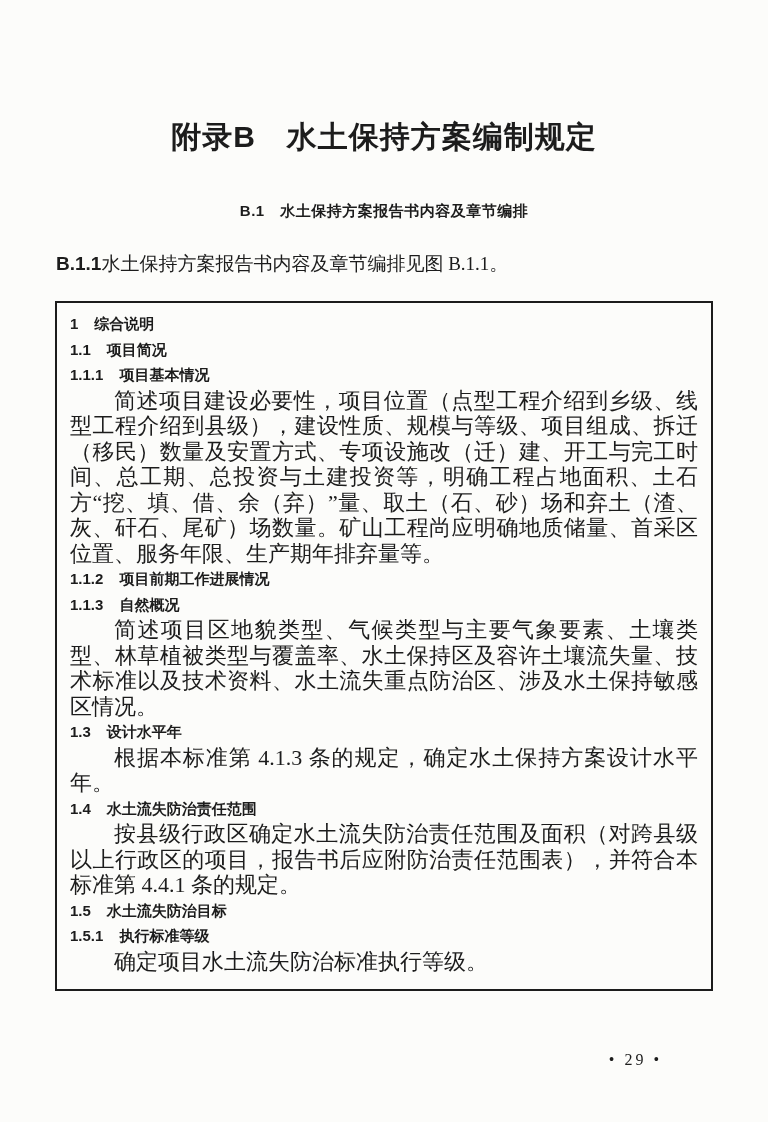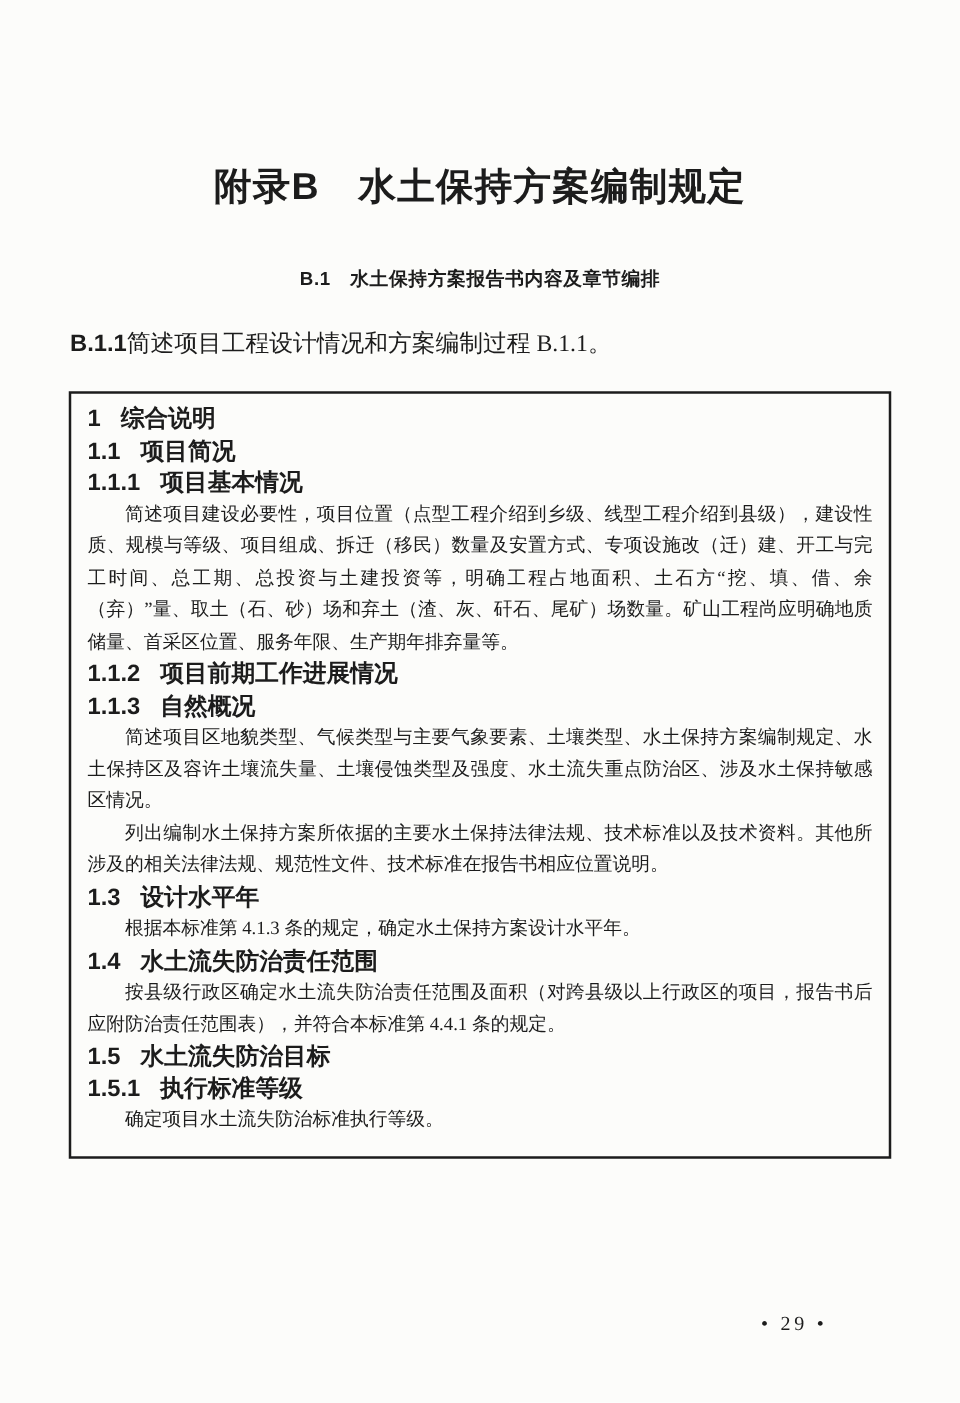--- a/index.html
+++ b/index.html
@@ -4,21 +4,21 @@
 <style>
   html,body{margin:0;padding:0;}
   body{background:#ffffff;}
   .sheet{
     position:relative;width:768px;height:1122px;margin:0 auto;
     background:#fcfcfa;color:#1c1c1c;
     font-family:"Liberation Serif","DejaVu Serif",serif;
     overflow:hidden;
   }
   .title{
-    margin:12px;padding-top:117px;text-align:center;
+    margin:0;padding-top:117px;text-align:center;
     font-family:"Liberation Sans","DejaVu Sans",sans-serif;
     font-weight:700;font-size:30px;letter-spacing:1px;
   }
   .sec-heading{
     margin:44px 0 0;text-align:center;
     font-family:"Liberation Sans","DejaVu Sans",sans-serif;
     font-weight:700;font-size:15px;letter-spacing:0.5px;
   }
   .clause{
     margin:30px 56px 0;font-size:19px;line-height:26px;
@@ -26,55 +26,54 @@
   .clause .num{
     font-family:Liberation Sans, sans-serif;
     font-weight:700;
   }
   .figure-box{
     margin:24px 55px 0;border:2px solid #1c1c1c;
     padding:8px 13px 15px 13px;
   }
   .fh{
     font-family:"Liberation Sans","DejaVu Sans",sans-serif;
-    font-weight:700;font-size:19px;line-height:25.5px;
+    font-weight:700;font-size:15px;line-height:25.5px;
   }
   .fh .num{margin-right:16px;}
   .fp{
-    margin:0;font-size:15px;line-height:25.5px;
+    margin:0;font-size:22px;line-height:25.5px;
     text-align:justify;text-indent:2em;
     font-family:"Liberation Serif","DejaVu Serif",serif;
   }
   .pageno{
     position:absolute;right:106px;bottom:53px;
     font-size:16px;letter-spacing:3px;
   }
 </style>
 </head>
 <body>
 
 <div class="sheet">
 
   <h1 class="title">附录B　水土保持方案编制规定</h1>
 
   <h2 class="sec-heading">B.1　水土保持方案报告书内容及章节编排</h2>
 
   <p class="clause">
-    <span class="num">B.1.1</span><span>简述项目工程设计情况和方案编制过程 B.1.1。</span>
+    <span class="num">B.1.1</span><span>水土保持方案报告书内容及章节编排见图 B.1.1。</span>
   </p>
 
   <div class="figure-box">
       <div class="fh"><span class="num">1</span><span>综合说明</span></div>
       <div class="fh"><span class="num">1.1</span><span>项目简况</span></div>
       <div class="fh"><span class="num">1.1.1</span><span>项目基本情况</span></div>
       <p class="fp">简述项目建设必要性，项目位置（点型工程介绍到乡级、线型工程介绍到县级），建设性质、规模与等级、项目组成、拆迁（移民）数量及安置方式、专项设施改（迁）建、开工与完工时间、总工期、总投资与土建投资等，明确工程占地面积、土石方“挖、填、借、余（弃）”量、取土（石、砂）场和弃土（渣、灰、矸石、尾矿）场数量。矿山工程尚应明确地质储量、首采区位置、服务年限、生产期年排弃量等。</p>
       <div class="fh"><span class="num">1.1.2</span><span>项目前期工作进展情况</span></div>
       <div class="fh"><span class="num">1.1.3</span><span>自然概况</span></div>
-      <p class="fp">简述项目区地貌类型、气候类型与主要气象要素、土壤类型、水土保持方案编制规定、水土保持区及容许土壤流失量、土壤侵蚀类型及强度、水土流失重点防治区、涉及水土保持敏感区情况。</p>
-      <p class="fp">列出编制水土保持方案所依据的主要水土保持法律法规、技术标准以及技术资料。其他所涉及的相关法律法规、规范性文件、技术标准在报告书相应位置说明。</p>
+      <p class="fp">简述项目区地貌类型、气候类型与主要气象要素、土壤类型、林草植被类型与覆盖率、水土保持区及容许土壤流失量、技术标准以及技术资料、水土流失重点防治区、涉及水土保持敏感区情况。</p>
       <div class="fh"><span class="num">1.3</span><span>设计水平年</span></div>
       <p class="fp">根据本标准第 4.1.3 条的规定，确定水土保持方案设计水平年。</p>
       <div class="fh"><span class="num">1.4</span><span>水土流失防治责任范围</span></div>
       <p class="fp">按县级行政区确定水土流失防治责任范围及面积（对跨县级以上行政区的项目，报告书后应附防治责任范围表），并符合本标准第 4.4.1 条的规定。</p>
       <div class="fh"><span class="num">1.5</span><span>水土流失防治目标</span></div>
       <div class="fh"><span class="num">1.5.1</span><span>执行标准等级</span></div>
       <p class="fp">确定项目水土流失防治标准执行等级。</p>
     </div>
 
   <div class="pageno">• 29 •</div>

